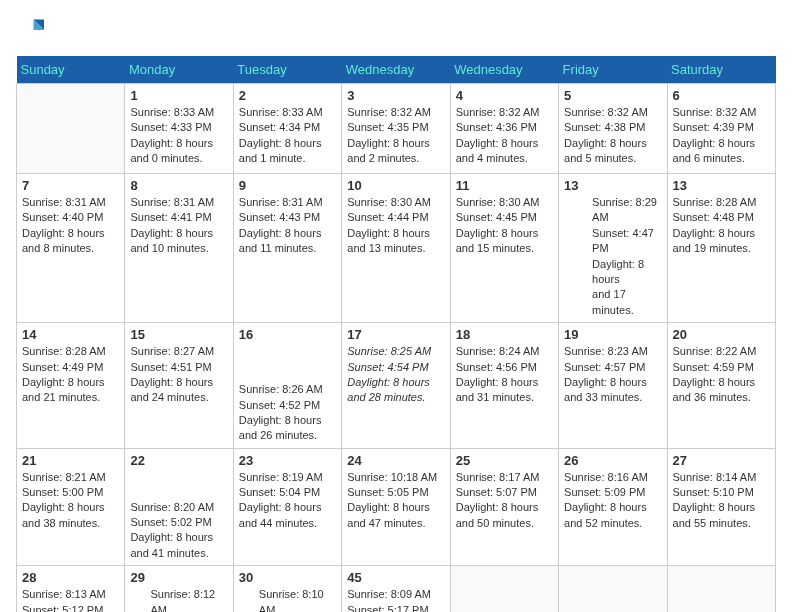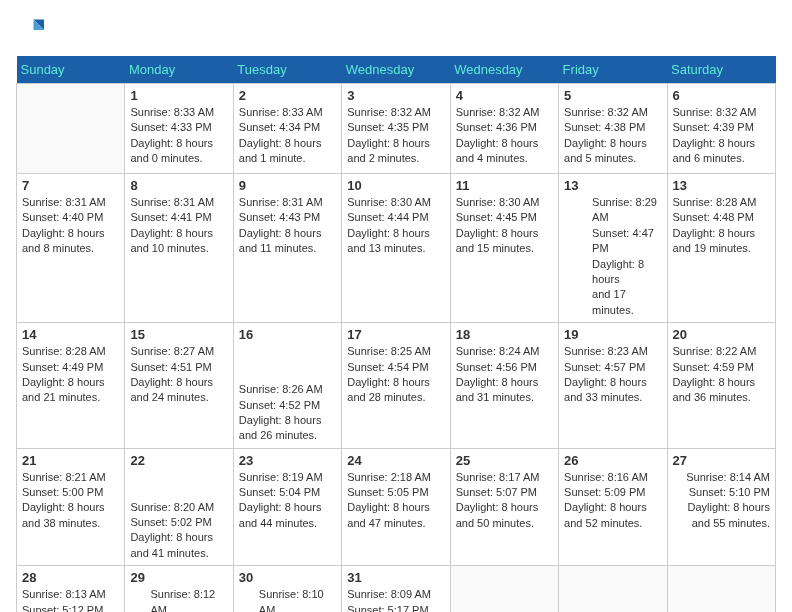--- a/index.html
+++ b/index.html
@@ -226,21 +226,21 @@
         </td>
         <td>
           <span class="day-number">16</span>
           <div class="day-info" style="white-space: pre-line; margin-top: 40px;">Sunrise: 8:26 AM
 Sunset: 4:52 PM
 Daylight: 8 hours
 and 26 minutes.</div>
         </td>
         <td>
           <span class="day-number">17</span>
-          <div class="day-info" style="white-space: pre-line;">Sunrise: 8:25 AM
+          <div class="day-info" style="white-space: pre-line; font-style: italic;">Sunrise: 8:25 AM
 Sunset: 4:54 PM
 Daylight: 8 hours
 and 28 minutes.</div>
         </td>
         <td>
           <span class="day-number">18</span>
           <div class="day-info" style="white-space: pre-line;">Sunrise: 8:24 AM
 Sunset: 4:56 PM
 Daylight: 8 hours
 and 31 minutes.</div>
@@ -277,42 +277,42 @@
         </td>
         <td>
           <span class="day-number">23</span>
           <div class="day-info" style="white-space: pre-line;">Sunrise: 8:19 AM
 Sunset: 5:04 PM
 Daylight: 8 hours
 and 44 minutes.</div>
         </td>
         <td>
           <span class="day-number">24</span>
-          <div class="day-info" style="white-space: pre-line;">Sunrise: 2:18 AM
+          <div class="day-info" style="white-space: pre-line;">Sunrise: 10:18 AM
 Sunset: 5:05 PM
 Daylight: 8 hours
 and 47 minutes.</div>
         </td>
         <td>
           <span class="day-number">25</span>
           <div class="day-info" style="white-space: pre-line;">Sunrise: 8:17 AM
 Sunset: 5:07 PM
 Daylight: 8 hours
 and 50 minutes.</div>
         </td>
         <td>
           <span class="day-number">26</span>
           <div class="day-info" style="white-space: pre-line;">Sunrise: 8:16 AM
 Sunset: 5:09 PM
 Daylight: 8 hours
 and 52 minutes.</div>
         </td>
         <td>
           <span class="day-number">27</span>
-          <div class="day-info" style="white-space: pre-line; text-align: right;">Sunrise: 8:14 AM
+          <div class="day-info" style="white-space: pre-line;">Sunrise: 8:14 AM
 Sunset: 5:10 PM
 Daylight: 8 hours
 and 55 minutes.</div>
         </td>
       </tr>
       <tr>
         <td>
           <span class="day-number">28</span>
           <div class="day-info" style="white-space: pre-line;">Sunrise: 8:13 AM
 Sunset: 5:12 PM
@@ -327,21 +327,21 @@
 and 2 minutes.</div>
         </td>
         <td>
           <span class="day-number">30</span>
           <div class="day-info" style="white-space: pre-line; margin-left: 20px;">Sunrise: 8:10 AM
 Sunset: 5:16 PM
 Daylight: 9 hours
 and 5 minutes.</div>
         </td>
         <td>
-          <span class="day-number">31</span>
+          <span class="day-number">45</span>
           <div class="day-info" style="white-space: pre-line;">Sunrise: 8:09 AM
 Sunset: 5:17 PM
 Daylight: 9 hours
 and 8 minutes.</div>
         </td>
         <td class="empty-cell"></td>
         <td class="empty-cell"></td>
         <td class="empty-cell"></td>
       </tr>
     </tbody>

